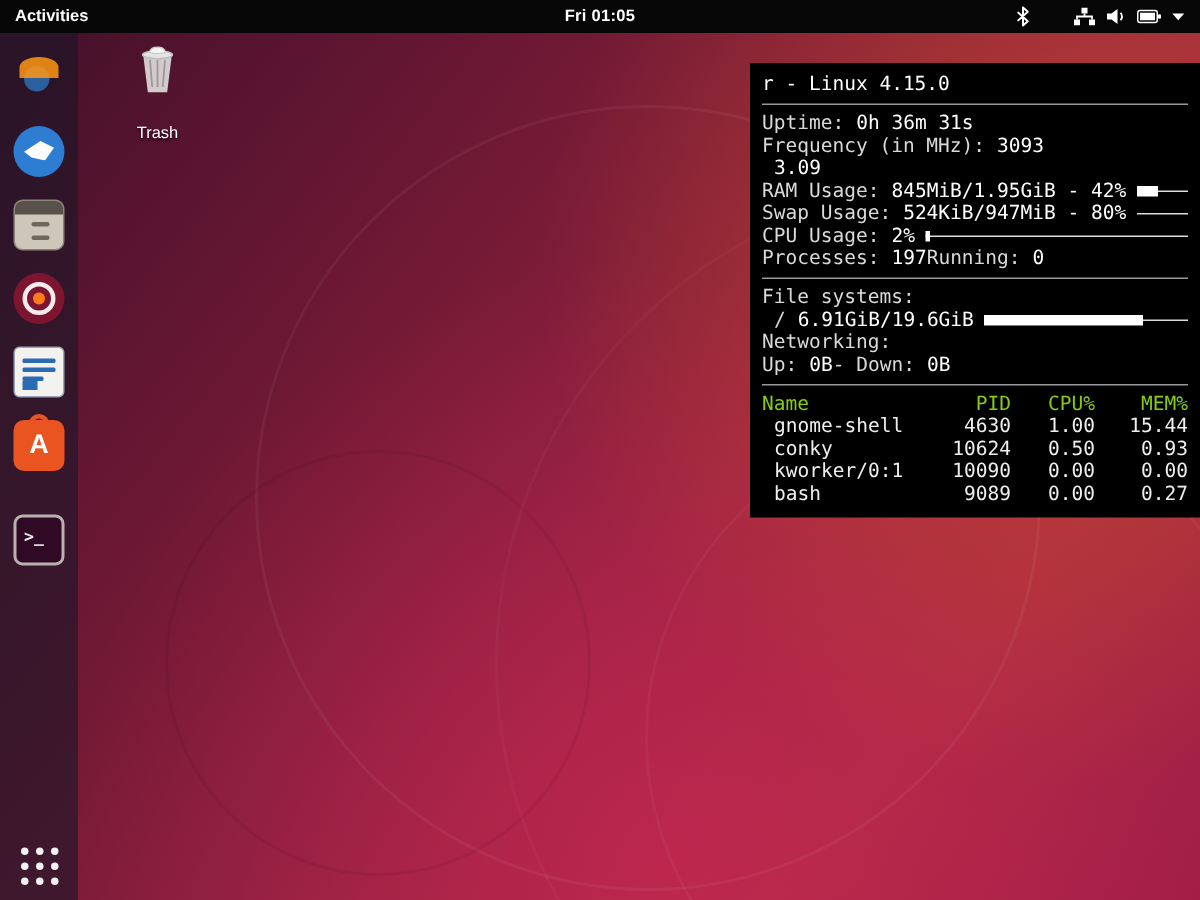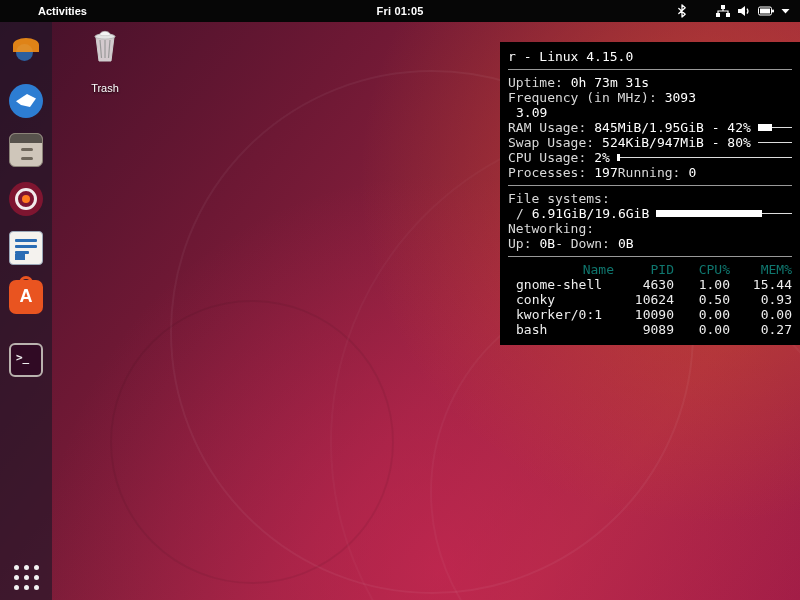--- a/index.html
+++ b/index.html
@@ -11,21 +11,21 @@
       linear-gradient(128deg,#401029 0%,#6d1834 30%,#962340 58%,#a62a42 78%,#a01d46 100%);}
   .circ{position:absolute;border-radius:50%;border:2px solid rgba(255,255,255,.05);pointer-events:none;}
   .c1{width:520px;height:520px;left:170px;top:70px;}
   .c2{width:420px;height:420px;left:430px;top:280px;border-color:rgba(255,255,255,.04);}
   .c3{width:280px;height:280px;left:110px;top:300px;border-color:rgba(0,0,0,.06);}
   .c4{width:640px;height:640px;left:330px;top:120px;border-color:rgba(255,255,255,.03);}
 
   
   .topbar{position:absolute;left:0;top:0;width:800px;height:22px;background:#060606;
     display:flex;align-items:center;color:#fff;font-size:11px;font-weight:bold;z-index:30;}
-  .activities{padding:0 10px;height:100%;display:flex;align-items:center;cursor:default;margin-left:28px;}
+  .activities{padding:0 10px;height:100%;display:flex;align-items:center;cursor:default;}
   .clock{position:absolute;left:50%;transform:translateX(-50%);letter-spacing:.2px;}
   .status{position:absolute;right:6px;top:0;height:22px;display:flex;align-items:center;gap:7px;padding:0 4px;}
   .status svg{display:block;}
   .bt{margin-right:22px;}
 
   
   .dock{position:absolute;left:0;top:22px;width:52px;height:578px;background:rgba(28,22,38,.62);
     display:flex;flex-direction:column;align-items:center;padding-top:8px;box-sizing:border-box;z-index:20;}
   .ditem{width:44px;height:44px;margin-bottom:5px;border-radius:8px;display:flex;align-items:center;justify-content:center;}
   .gap{margin-top:14px;}
@@ -69,21 +69,21 @@
   .crow{display:flex;align-items:center;white-space:pre;}
   .crow .lab{color:#d9d9d9;}
   .crow .val{color:#fff;margin-left:8px;}
   .crow .lab2{color:#d9d9d9;}
   .barwrap{flex:1;margin-left:7px;position:relative;height:7px;}
   .barwrap .track{position:absolute;left:0;right:0;top:3px;height:1px;background:#ddd;}
   .barwrap .fill{position:absolute;left:0;top:0;bottom:0;background:#fff;}
   .indent{padding-left:8px;}
   .ptable{display:grid;grid-template-columns:1fr 60px 56px 62px;white-space:pre;}
   .ptable .r{text-align:right;}
-  .ptable .hdr{color:#0f766e;text-align:right;}
+  .ptable .hdr{color:#84cc16;}
   .ptable .nm{padding-left:8px;}
   .title{color:#fff;}
 </style>
 </head>
 <body>
 
 <div class="desktop">
   <div class="circ c1"></div>
   <div class="circ c2"></div>
   <div class="circ c3"></div>
@@ -194,21 +194,21 @@
       </svg>
     </span>
     <div class="tlabel">Trash</div>
   </div>
 
   <div class="conky">
     <div class="crow"><span class="title">r - Linux 4.15.0</span></div>
     <div class="hr"></div>
 
     <div class="crow">
-      <span class="lab">Uptime:</span><span class="val">0h 73m 31s</span>
+      <span class="lab">Uptime:</span><span class="val">0h 36m 31s</span>
     </div>
     <div class="crow">
       <span class="lab">Frequency (in MHz):</span><span class="val">3093</span>
     </div>
     <div class="crow">
       <span class="val">3.09</span>
     </div>
     <div class="crow">
       <span class="lab">RAM Usage:</span><span class="val">845MiB/1.95GiB - 42%</span>
       <span class="barwrap"><span class="track"></span><span class="fill" style="width: 42%;"></span></span>

